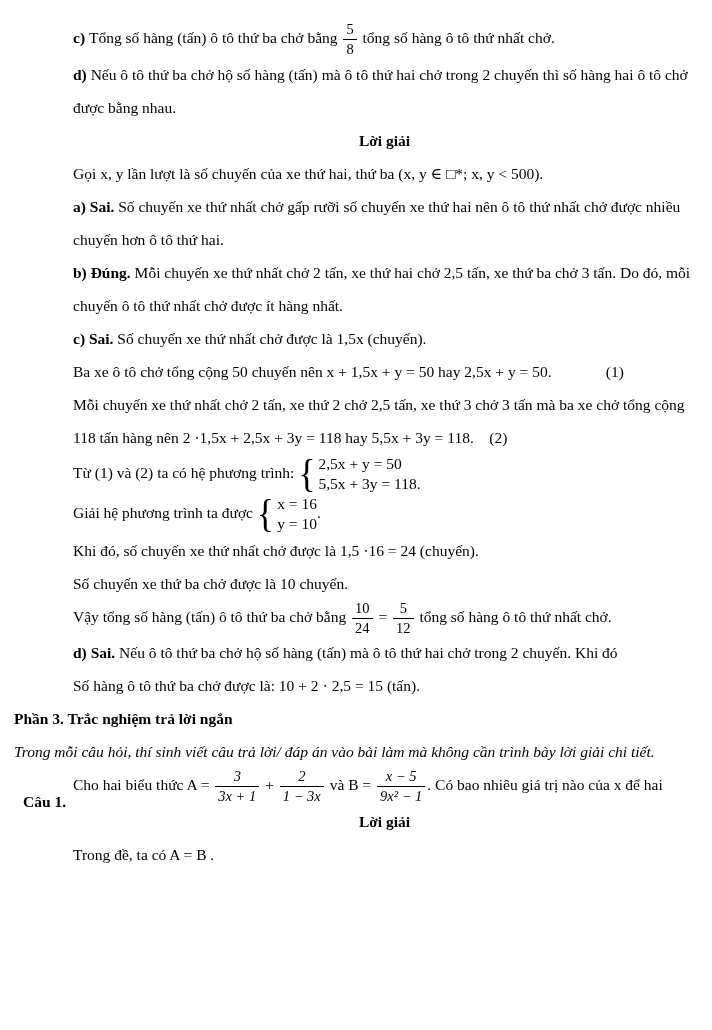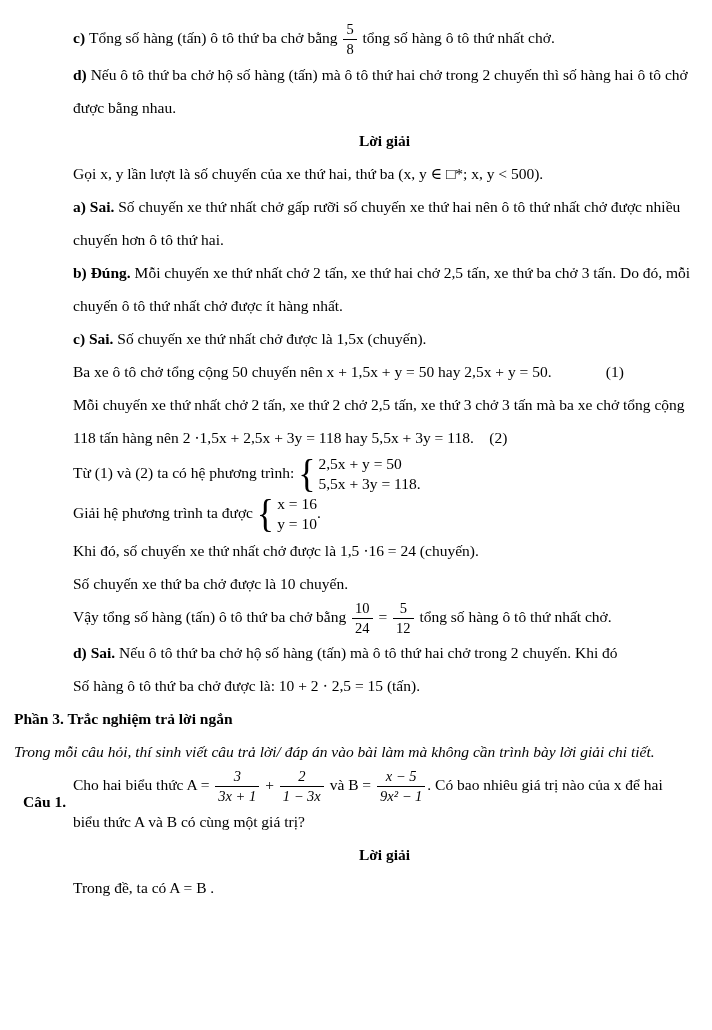--- a/index.html
+++ b/index.html
@@ -55,16 +55,15 @@
         </span>
       </span><span class="">.</span></div>
     <div class="para"><span class="">Khi đó, số chuyến xe thứ nhất chở được là </span><span class="m">1,5 ⋅16 = 24</span><span class=""> (chuyến).</span></div>
     <div class="para"><span class="">Số chuyến xe thứ ba chở được là 10 chuyến.</span></div>
     <div class="para"><span class="">Vậy tổng số hàng (tấn) ô tô thứ ba chở bằng </span><span class="frac"><span class="num">10</span><span class="den">24</span></span><span class="m"> = </span><span class="frac"><span class="num">5</span><span class="den">12</span></span><span class=""> tổng số hàng ô tô thứ nhất chở.</span></div>
     <div class="para"><span class="b">d) Sai.</span><span class=""> Nếu ô tô thứ ba chở hộ số hàng (tấn) mà ô tô thứ hai chở trong 2 chuyến. Khi đó</span></div>
     <div class="para"><span class="">Số hàng ô tô thứ ba chở được là: </span><span class="m">10 + 2 ⋅ 2,5 = 15</span><span class=""> (tấn).</span></div>
     <div class="para flush heading"><span class="b">Phần 3. Trắc nghiệm trả lời ngắn</span></div>
     <div class="para flush note"><span class="i">Trong mỗi câu hỏi, thí sinh viết câu trả lời/ đáp án vào bài làm mà không cần trình bày lời giải chi tiết.</span></div>
     <div class="para question"><span class="qlabel b">Câu 1.</span><span class="">Cho hai biểu thức </span><span class="m">A = </span><span class="frac m"><span class="num">3</span><span class="den">3x + 1</span></span><span class="m"> + </span><span class="frac m"><span class="num">2</span><span class="den">1 − 3x</span></span><span class=""> và </span><span class="m">B = </span><span class="frac m"><span class="num">x − 5</span><span class="den">9x² − 1</span></span><span class="">. Có bao nhiêu giá trị nào của </span><span class="m">x</span><span class=""> để hai</span></div>
-    <div class="para"><span class="">biểu thức </span><span class="m">A</span><span class=""> và </span><span class="m">B</span><span class=""> có cùng một giá trị?</span></div>
     <div class="para center"><span class="b">Lời giải</span></div>
     <div class="para"><span class="">Trong đề, ta có </span><span class="m">A = B</span><span class=""> .</span></div>
   </div>
 
 </body></html>

